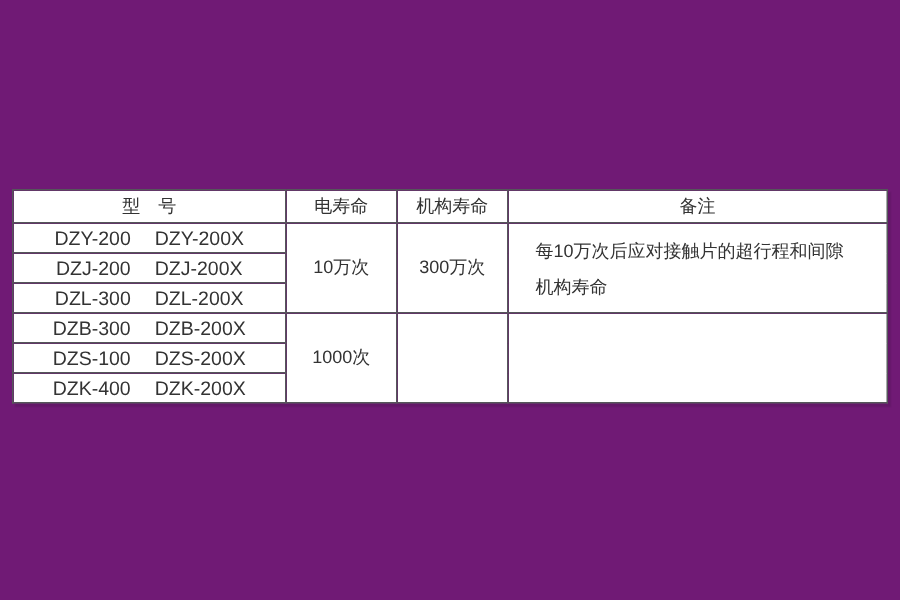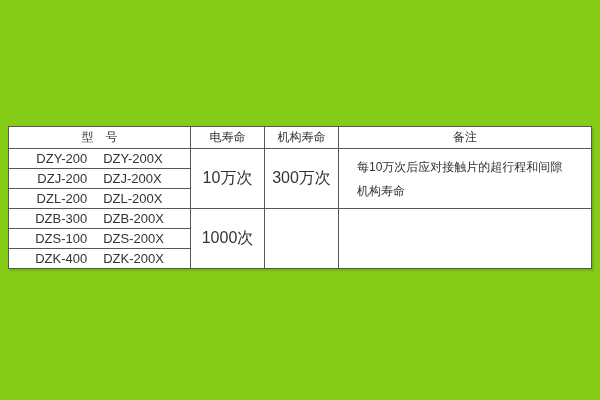--- a/index.html
+++ b/index.html
@@ -4,21 +4,21 @@
 <style>
   html, body {
     margin: 0;
     padding: 0;
     background: #ffffff;
   }
   .canvas {
     position: relative;
     width: 600px;
     height: 400px;
-    background: #84cc16;
+    background: #701a75;
     font-family: "Liberation Sans", "DejaVu Sans", sans-serif;
     color: #333333;
     overflow: hidden;
   }
   table.spec-table {
     position: absolute;
     left: 8px;
     top: 126px;
     width: 583px;
     border-collapse: collapse;
@@ -47,21 +47,21 @@
     justify-content: center;
     align-items: flex-start;
     gap: 16px;
   }
   td.remark-cell {
     text-align: left;
     padding-left: 18px;
     line-height: 24px;
     white-space: nowrap;
   }
-  td.life-cell { font-size: 16px; }
+  td.life-cell { font-size: 12px; }
 </style>
 </head>
 <body>
 
 <div class="canvas">
   <table class="spec-table">
     <colgroup>
       <col style="width:182px">
       <col style="width:74px">
       <col style="width:74px">
@@ -94,21 +94,21 @@
         <td class="model-cell">
           <div class="model-pair">
             <span>DZJ-200</span>
             <span>DZJ-200X</span>
           </div>
         </td>
       </tr>
       <tr>
         <td class="model-cell">
           <div class="model-pair">
-            <span>DZL-200</span>
+            <span>DZL-300</span>
             <span>DZL-200X</span>
           </div>
         </td>
       </tr>
       <tr>
         <td class="model-cell">
           <div class="model-pair">
             <span>DZB-300</span>
             <span>DZB-200X</span>
           </div>

